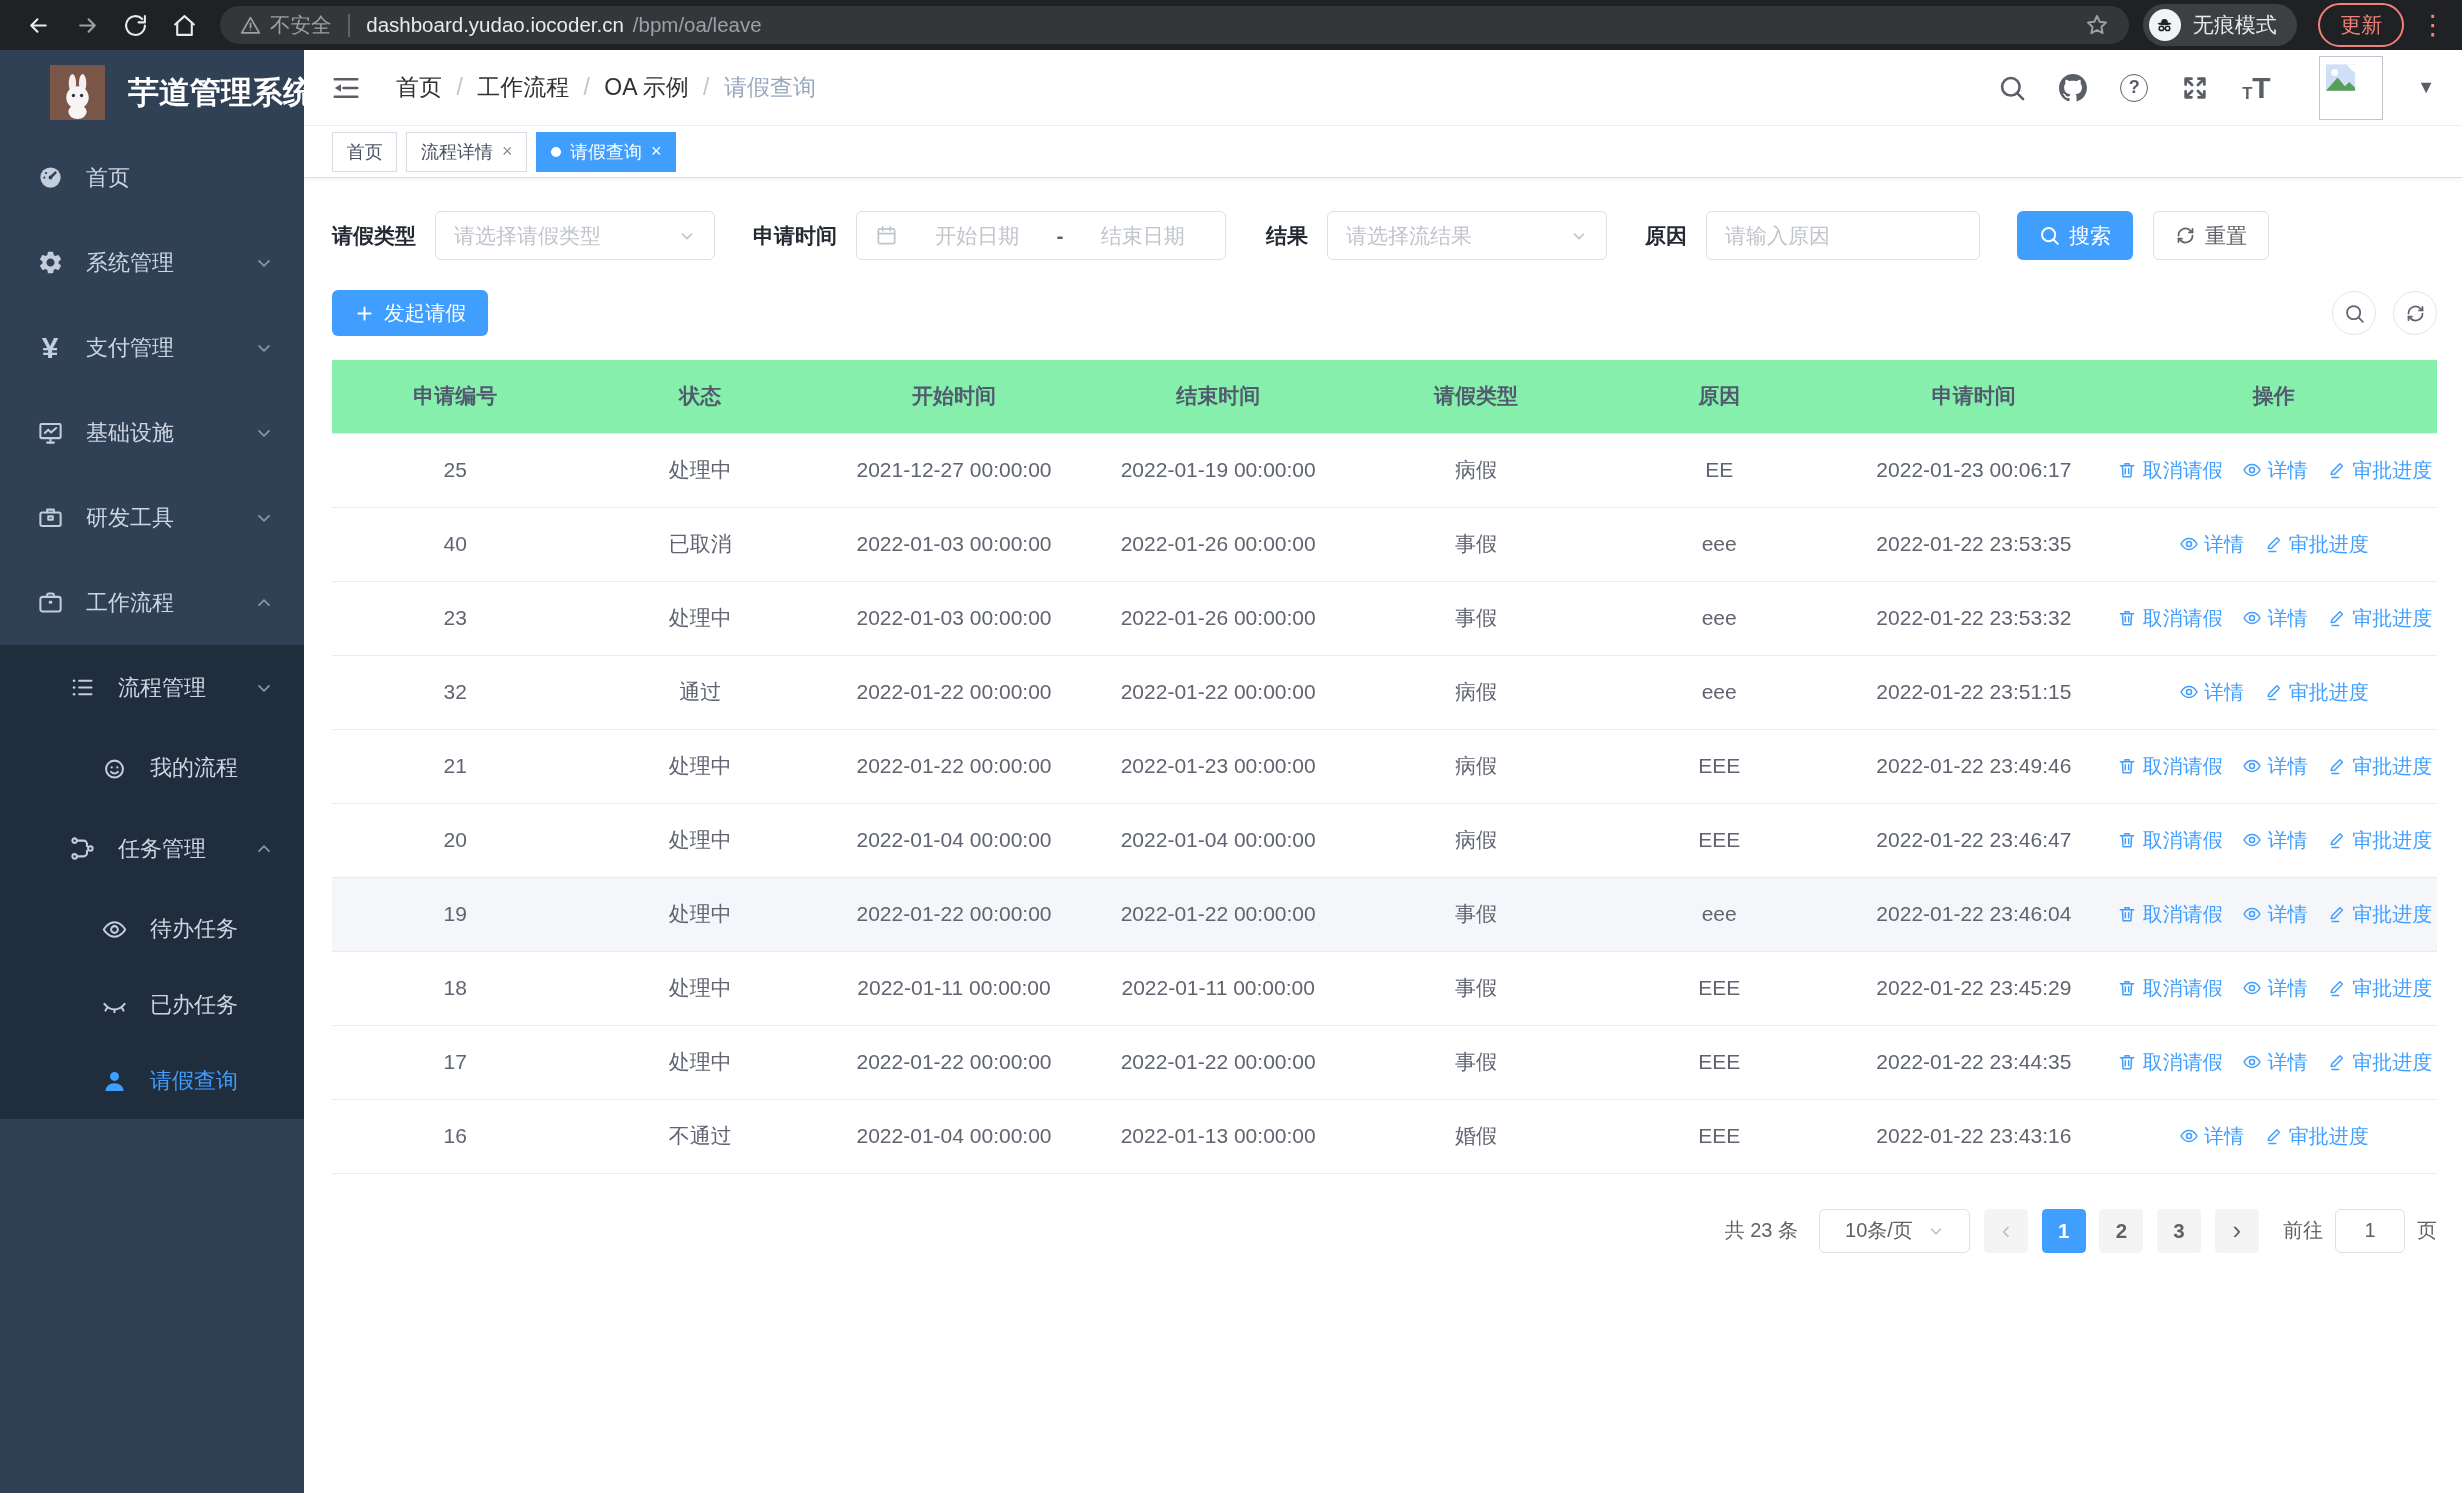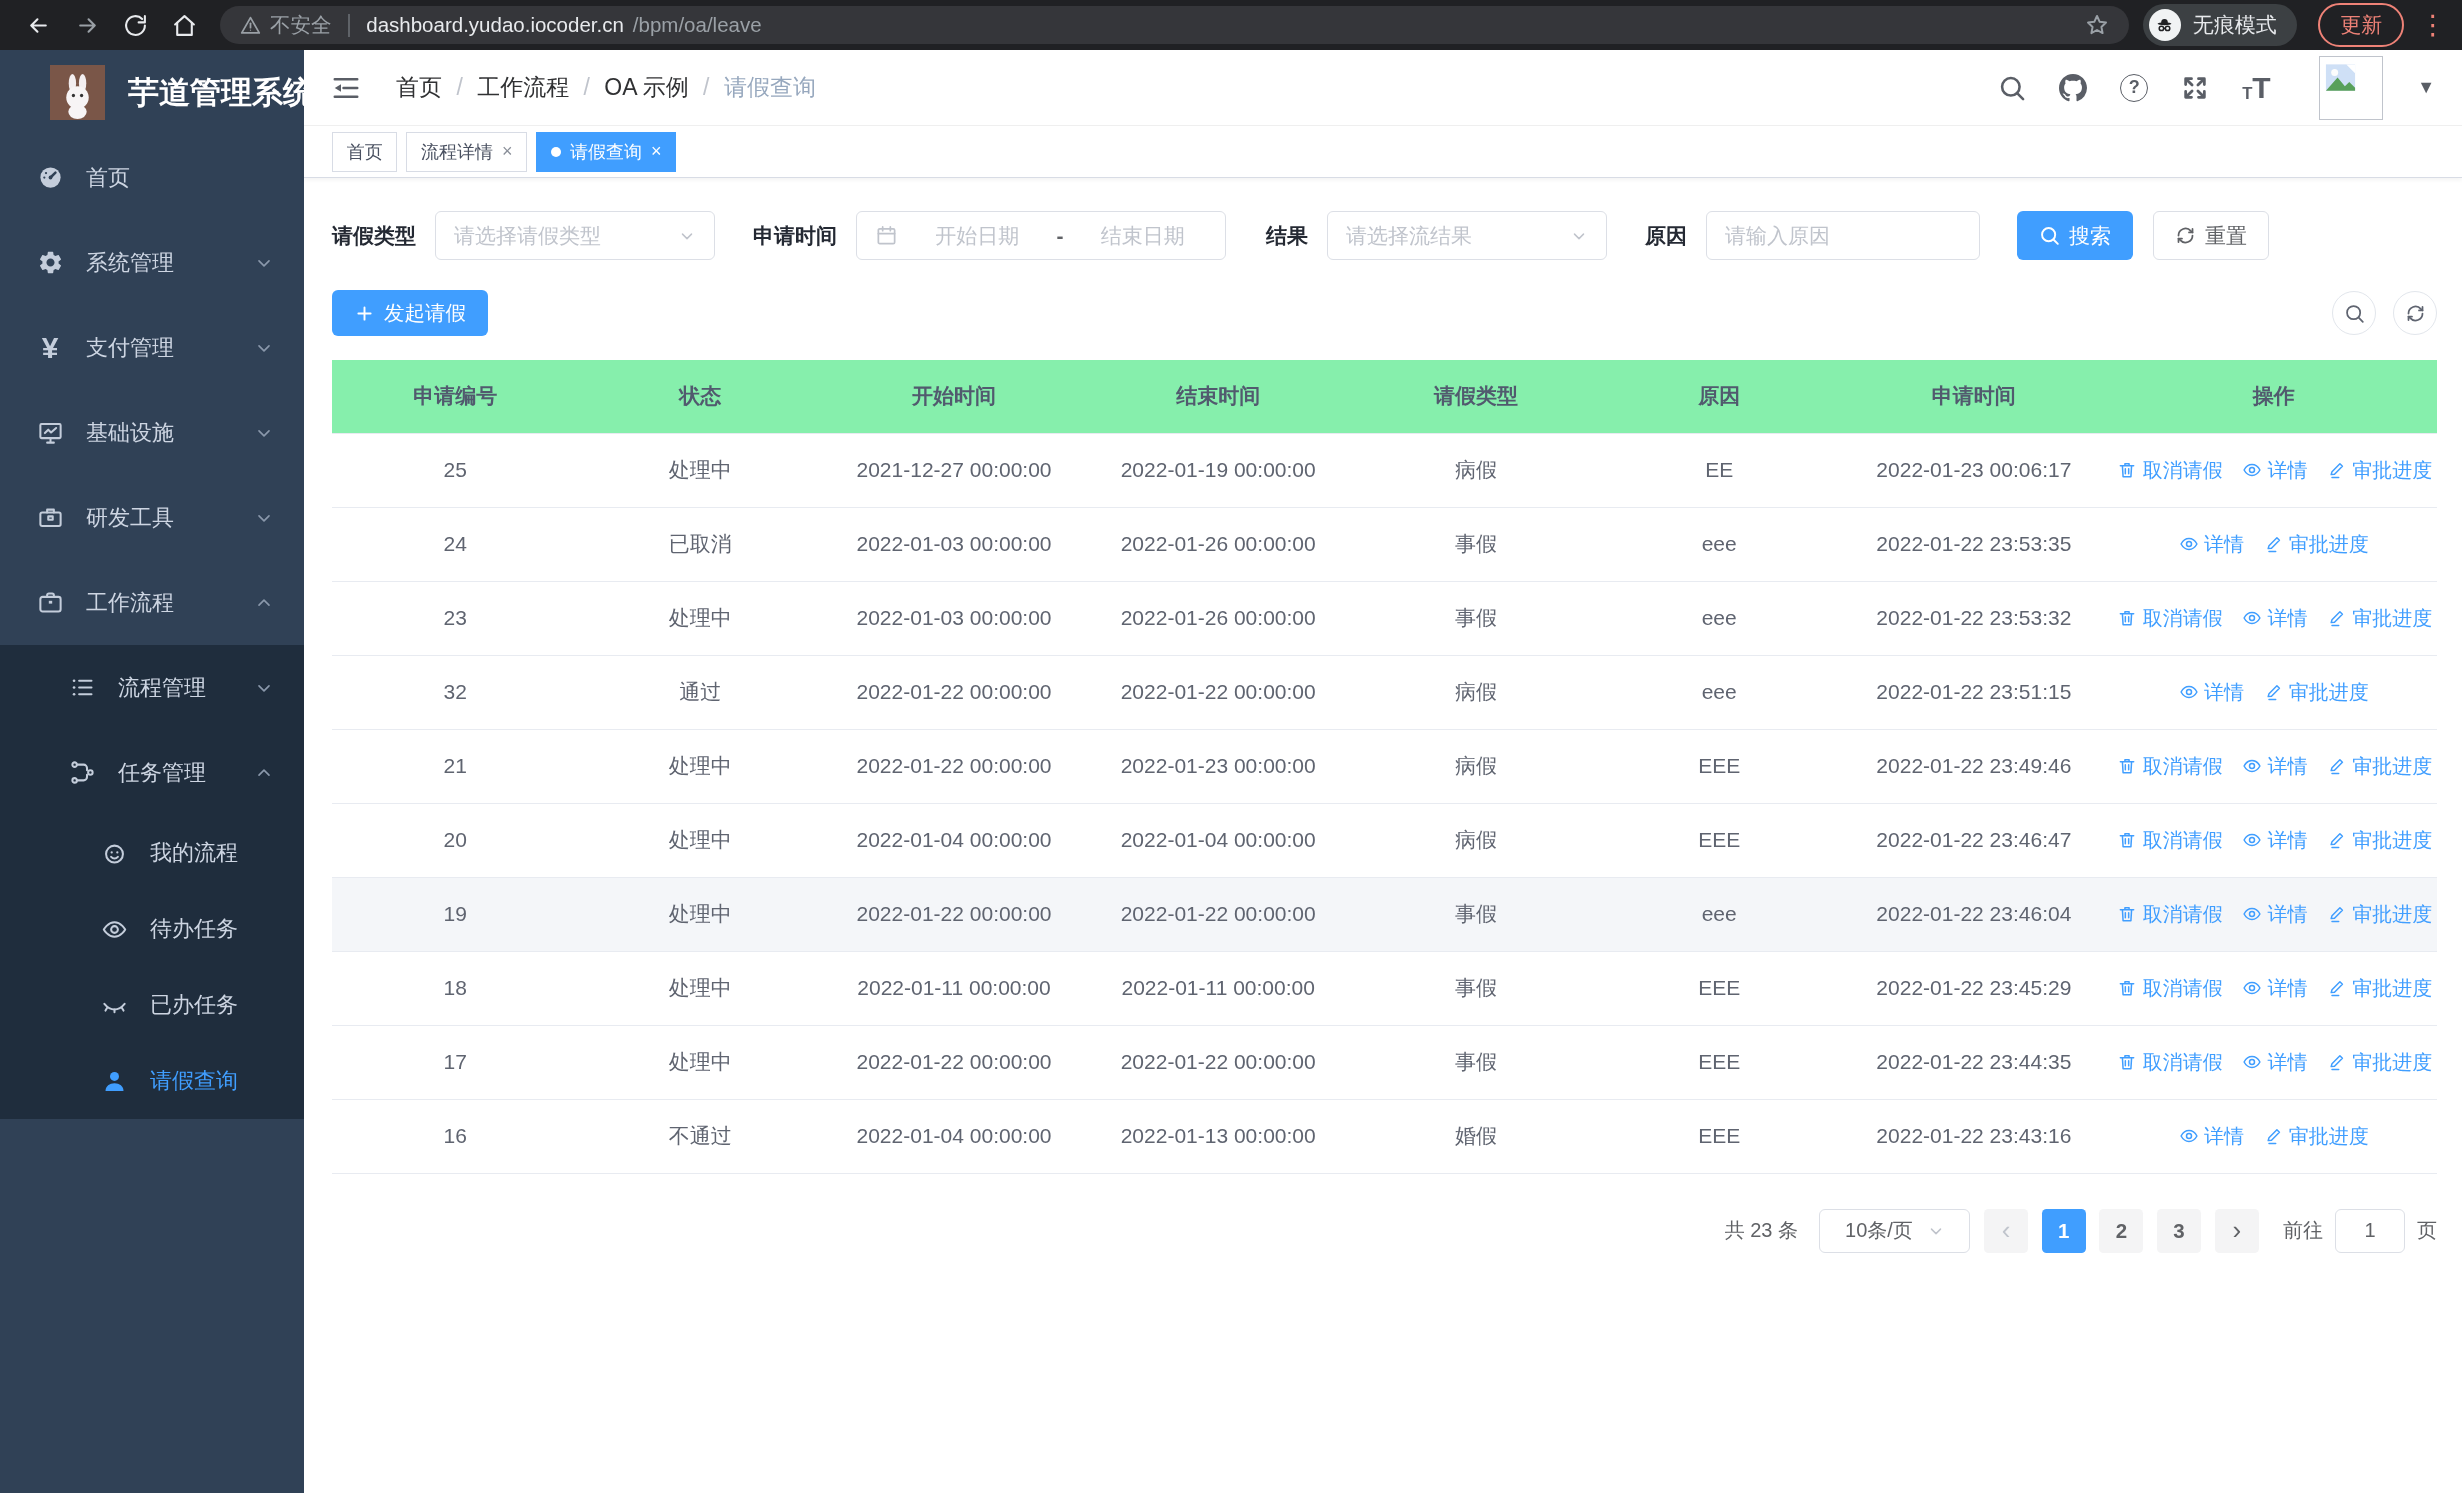--- a/index.html
+++ b/index.html
@@ -292,46 +292,46 @@
               <circle cx="4.5" cy="18" r="1.2" fill="currentColor" stroke="none"></circle>
             </svg>
         </span>
         <span>流程管理</span>
         <span class="mi-arrow">
             <svg viewBox="0 0 24 24" fill="none" stroke="currentColor" stroke-width="2" stroke-linecap="round" stroke-linejoin="round">
               <path d="M6 9.5l6 6 6-6"></path>
             </svg>
           </span>
       </div>
+      <div class="menu-item child">
+        <span class="mi-icon">
+          <svg viewBox="0 0 24 24" fill="none" stroke="currentColor" stroke-width="1.8" stroke-linecap="round" stroke-linejoin="round">
+              <circle cx="12" cy="12.5" r="7.5"></circle>
+              <circle cx="9.5" cy="11" r="1" fill="currentColor" stroke="none"></circle>
+              <circle cx="14.5" cy="11" r="1" fill="currentColor" stroke="none"></circle>
+              <path d="M9 15c.9 1 1.9 1.5 3 1.5s2.1-.5 3-1.5"></path>
+            </svg>
+        </span>
+        <span>我的流程</span>
+      </div>
       <div class="menu-item sub">
         <span class="mi-icon">
           <svg viewBox="0 0 24 24" fill="none" stroke="currentColor" stroke-width="1.8" stroke-linecap="round" stroke-linejoin="round">
               <circle cx="5" cy="5" r="2"></circle>
               <circle cx="19" cy="12" r="2"></circle>
               <circle cx="5" cy="19" r="2"></circle>
               <path d="M7 5h6a3 3 0 0 1 3 3v2M7 19h6a3 3 0 0 0 3-3v-2"></path>
             </svg>
         </span>
         <span>任务管理</span>
         <span class="mi-arrow up">
             <svg viewBox="0 0 24 24" fill="none" stroke="currentColor" stroke-width="2" stroke-linecap="round" stroke-linejoin="round">
               <path d="M6 9.5l6 6 6-6"></path>
             </svg>
           </span>
-      </div>
-      <div class="menu-item child">
-        <span class="mi-icon">
-          <svg viewBox="0 0 24 24" fill="none" stroke="currentColor" stroke-width="1.8" stroke-linecap="round" stroke-linejoin="round">
-              <circle cx="12" cy="12.5" r="7.5"></circle>
-              <circle cx="9.5" cy="11" r="1" fill="currentColor" stroke="none"></circle>
-              <circle cx="14.5" cy="11" r="1" fill="currentColor" stroke="none"></circle>
-              <path d="M9 15c.9 1 1.9 1.5 3 1.5s2.1-.5 3-1.5"></path>
-            </svg>
-        </span>
-        <span>我的流程</span>
       </div>
       <div class="menu-item child">
         <span class="mi-icon">
           <svg viewBox="0 0 24 24" fill="none" stroke="currentColor" stroke-width="1.8" stroke-linecap="round" stroke-linejoin="round">
               <path d="M2.5 12S6 5.5 12 5.5 21.5 12 21.5 12 18 18.5 12 18.5 2.5 12 2.5 12Z"></path>
               <circle cx="12" cy="12" r="3"></circle>
             </svg>
         </span>
         <span>待办任务</span>
       </div>
@@ -557,21 +557,21 @@
                   <svg viewBox="0 0 24 24" fill="none" stroke="currentColor" stroke-width="1.8" stroke-linecap="round" stroke-linejoin="round">
                     <path d="M5 17.5l1-3.5L15.5 4.5l3 3L9 17l-4 .5z"></path>
                     <path d="M6 21h8"></path>
                   </svg>
                   <span>审批进度</span>
                 </span>
               </td>
             </tr>
 
             <tr>
-              <td>24</td>
+              <td>40</td>
               <td>已取消</td>
               <td>2022-01-03 00:00:00</td>
               <td>2022-01-26 00:00:00</td>
               <td>事假</td>
               <td>eee</td>
               <td>2022-01-22 23:53:35</td>
               <td>
                 
                 <span class="op">
                   <svg viewBox="0 0 24 24" fill="none" stroke="currentColor" stroke-width="1.8" stroke-linecap="round" stroke-linejoin="round">

